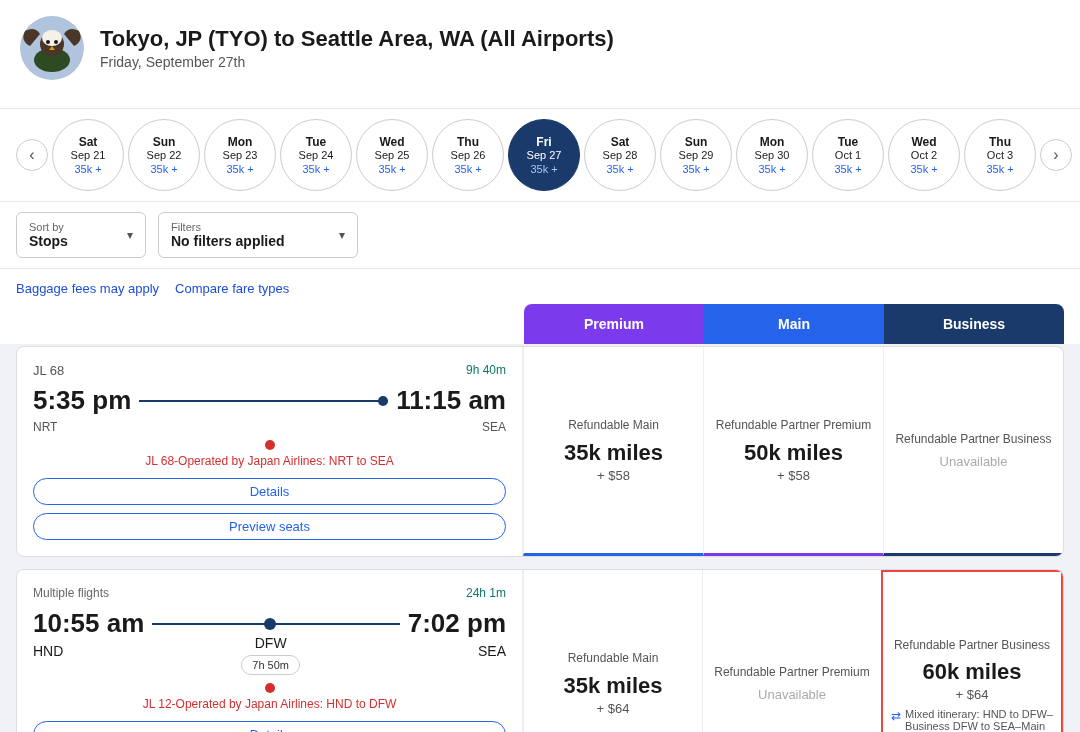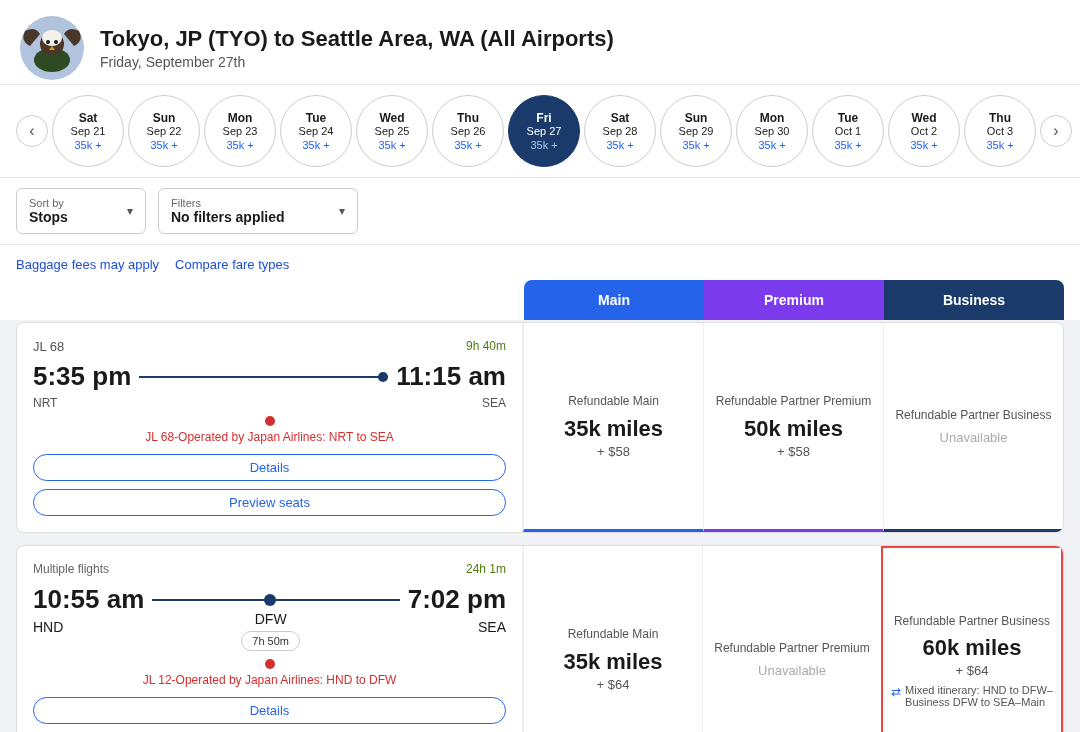--- a/index.html
+++ b/index.html
@@ -1,21 +1,21 @@
 <!DOCTYPE html>
 <html><head>
   <meta charset="utf-8">
   <style>
     * { box-sizing: border-box; margin: 0; padding: 0; }
     body { font-family: -apple-system, BlinkMacSystemFont, 'Segoe UI', sans-serif; background: #f0f2f5; color: #1a1a1a; font-size: 14px; }
 
     .page { background: #fff; max-width: 1080px; margin: 0 auto; min-height: 732px; }
 
     
-    .header { display: flex; align-items: center; padding: 16px 20px 4px 20px; background: #fff; border-bottom: 1px solid #e8e8e8; }
+    .header { display: flex; align-items: center; padding: 16px 20px 28px 20px; background: #fff; border-bottom: 1px solid #e8e8e8; }
     .header-avatar { width: 64px; height: 64px; border-radius: 50%; background: #e0e0e0; overflow: hidden; margin-right: 16px; flex-shrink: 0; }
     .header-avatar svg { width: 100%; height: 100%; }
     .header-text h1 { font-size: 22px; font-weight: 600; color: #1a1a1a; }
     .header-text p { font-size: 14px; color: #555; margin-top: 2px; }
 
     
     .date-strip { display: flex; align-items: center; padding: 10px 16px; background: #fff; border-bottom: 1px solid #e8e8e8; gap: 4px; }
     .date-nav { width: 32px; height: 32px; border-radius: 50%; border: 1.5px solid #ccc; background: #fff; display: flex; align-items: center; justify-content: center; cursor: pointer; flex-shrink: 0; color: #555; font-size: 16px; }
     .date-item { display: flex; flex-direction: column; align-items: center; justify-content: center; border-radius: 50%; border: 1.5px solid #ccc; width: 72px; height: 72px; cursor: pointer; flex-shrink: 0; background: #fff; }
     .date-item.active { background: #1a3a6b; border-color: #1a3a6b; color: #fff; }
@@ -41,21 +41,21 @@
 
     
     .flight-card { background: #fff; border-radius: 8px; border: 1px solid #ddd; overflow: hidden; display: flex; }
     .flight-info { flex: 1; min-width: 0; padding: 16px; border-right: 1px solid #eee; }
     .flight-number { font-size: 13px; color: #555; margin-bottom: 4px; }
     .flight-times { display: flex; align-items: center; gap: 8px; margin-bottom: 4px; }
     .flight-time { font-size: 26px; font-weight: 700; color: #1a1a1a; }
     .flight-line { flex: 1; height: 2px; background: #1a3a6b; position: relative; }
     .flight-line-dot { width: 10px; height: 10px; background: #1a3a6b; border-radius: 50%; position: absolute; right: 0; top: -4px; }
     .flight-airports { display: flex; justify-content: space-between; font-size: 12px; color: #555; margin-bottom: 6px; }
-    .flight-duration { font-size: 12px; color: #4d7c0f; text-align: right; margin-bottom: 8px; }
+    .flight-duration { font-size: 12px; color: #0f766e; text-align: right; margin-bottom: 8px; }
     .operated-by { display: flex; align-items: center; gap: 4px; font-size: 12px; color: #d32f2f; margin-bottom: 10px; flex-direction: column; }
     .operated-by .dot { width: 10px; height: 10px; background: #d32f2f; border-radius: 50%; flex-shrink: 0; }
     .flight-actions { display: flex; gap: 8px; flex-direction: column; }
     .action-btn { border: 1.5px solid #2563eb; border-radius: 20px; padding: 5px 14px; font-size: 13px; color: #2563eb; background: #fff; cursor: pointer; }
     .fare-col { flex: 1; display: flex; flex-direction: column; align-items: center; justify-content: center; padding: 16px 8px; text-align: center; border-left: 1px solid #eee; }
     .fare-col:first-child { border-left: none; }
     .fare-type { font-size: 12px; color: #555; margin-bottom: 6px; line-height: 1.4; }
     .fare-miles { font-size: 22px; font-weight: 700; color: #1a1a1a; }
     .fare-cash { font-size: 13px; color: #555; margin-top: 2px; }
     .fare-unavailable { font-size: 13px; color: #aaa; }
@@ -184,22 +184,22 @@
   </div>
 
   <div class="links-bar">
     <button class="link-btn">Baggage fees may apply</button>
     <button class="link-btn">Compare fare types</button>
   </div>
 
   <div style="display:flex;padding:0 16px;">
     <div style="flex:1;"></div>
     <div style="display:flex;width:540px;flex-shrink:0;border-radius:8px 8px 0 0;overflow:hidden;">
+      <div class="fare-col-header premium">Premium</div>
       <div class="fare-col-header main">Main</div>
-      <div class="fare-col-header premium">Premium</div>
       <div class="fare-col-header business">Business</div>
     </div>
   </div>
 
   <div id="flights-container" style="padding:0 16px 16px;display:flex;flex-direction:column;gap:12px;background:#f0f2f5;padding-top:2px;">
       <div class="flight-card">
       <div class="flight-info">
         <div style="display:flex;justify-content:space-between;align-items:flex-start;">
           <div class="flight-number">JL 68</div>
           <div class="flight-duration">9h 40m</div>

